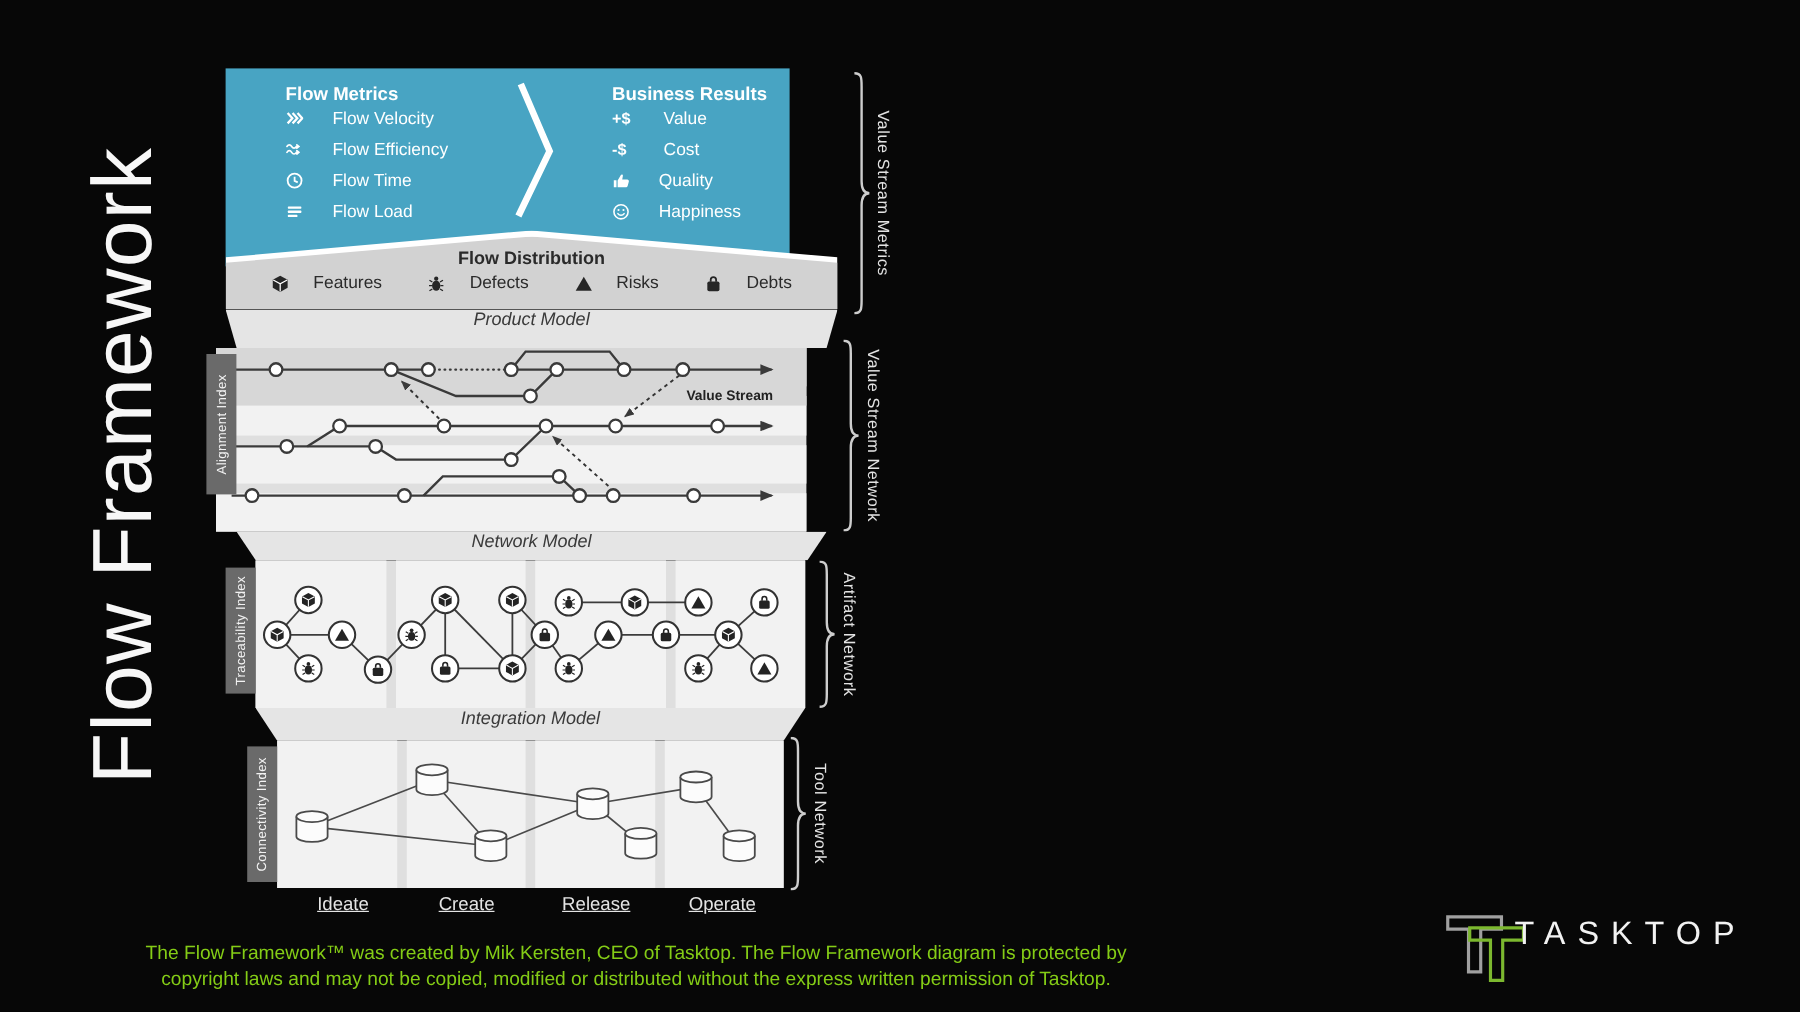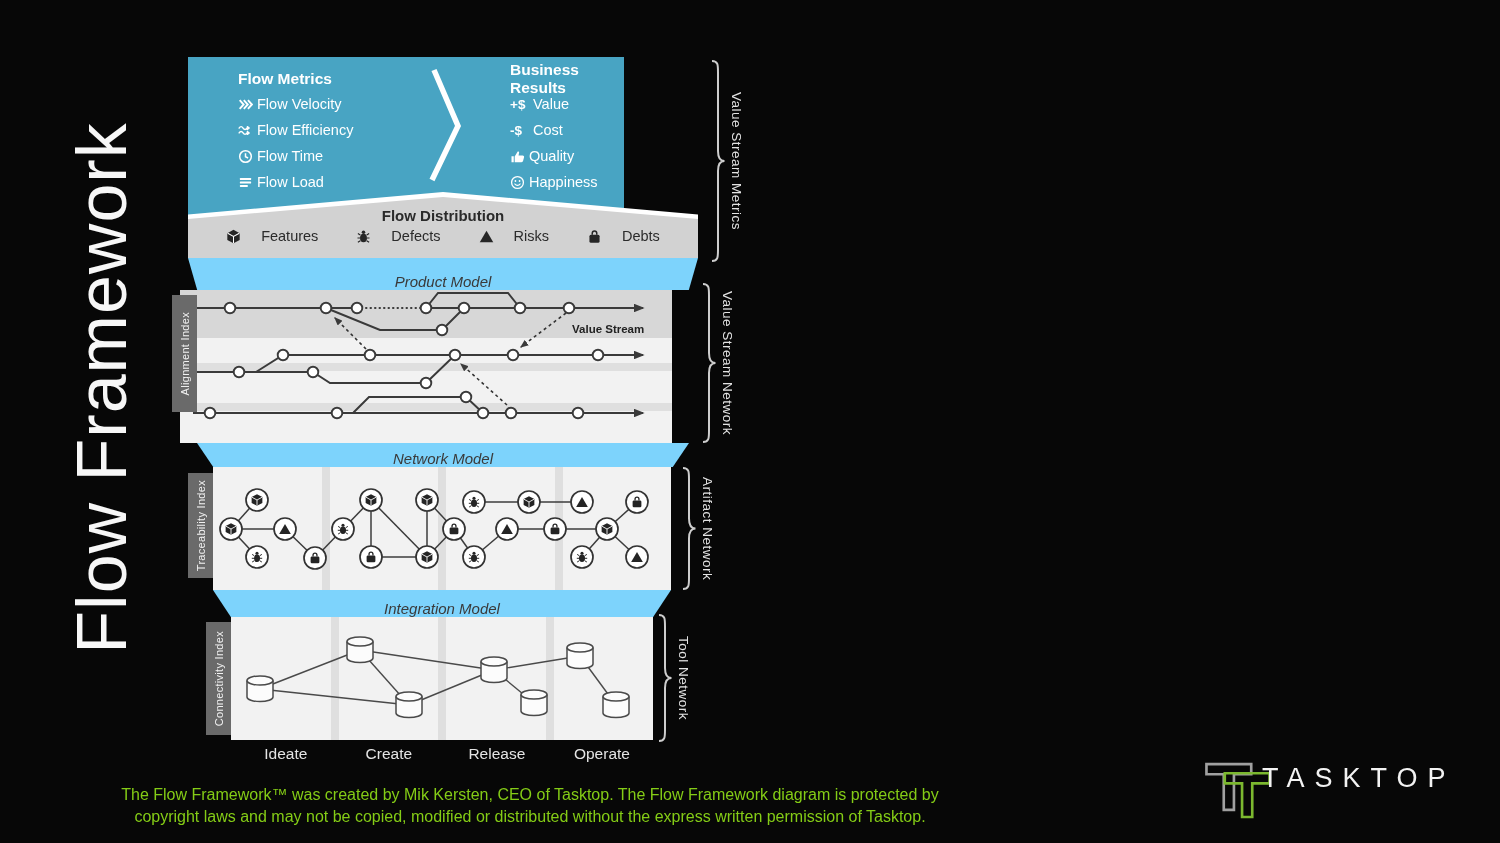--- a/index.html
+++ b/index.html
@@ -4,43 +4,43 @@
 <style>
   html,body{margin:0;padding:0;background:#070707;}
   .stage{position:relative;width:1500px;height:843px;background:#070707;overflow:hidden;
          font-family:"Liberation Sans",sans-serif;}
 
   
   .main-title{position:absolute;left:102px;top:388px;transform:translate(-50%,-50%) rotate(-90deg);
     font-size:70px;letter-spacing:1px;color:#f7f7f7;white-space:nowrap;font-weight:400;}
 
   
-  .teal{position:absolute;left:188px;top:57px;width:436px;height:165px;background:#48a4c3;}
+  .teal{position:absolute;left:188px;top:57px;width:470px;height:165px;background:#48a4c3;}
   .tcol{position:absolute;top:10px;}
   .tcol.metrics{left:50px;} .tcol.results{left:322px;}
   .col-head{font-weight:700;font-size:15.5px;color:#fff;height:24px;display:flex;align-items:center;}
-  .mi{display:flex;align-items:center;height:26px;gap:4px;color:#fff;font-size:14.5px;}
+  .mi{display:flex;align-items:flex-start;height:26px;gap:24px;color:#fff;font-size:14.5px;}
   .ic{width:15px;height:15px;flex:0 0 15px;color:#fff;}
   .money{display:inline-block;width:19px;font-weight:700;font-size:13.5px;color:#fff;}
   .chevron{position:absolute;left:238px;top:7px;width:40px;height:122px;}
 
   
   .dist-white{position:absolute;left:188px;top:192px;width:510px;height:66px;background:#ffffff;
     clip-path:polygon(0% 34%,50% 0%,100% 34%,100% 100%,0% 100%);}
   .dist{position:absolute;left:188px;top:197px;width:510px;height:61px;background:#d2d2d2;
     clip-path:polygon(0% 36%,50% 0%,100% 36%,100% 100%,0% 100%);}
   .dist-head{position:absolute;top:10px;left:0;width:100%;text-align:center;
     font-weight:700;font-size:15px;color:#2a2a2a;}
   .dist-items{position:absolute;top:31px;left:0;width:100%;display:flex;justify-content:center;
     align-items:center;gap:38px;}
   .di{display:flex;align-items:center;gap:20px;font-size:14.5px;color:#2b2b2b;}
   .di .ic{color:#262626;}
 
   
-  .band{position:absolute;background:#7dd3fc;display:flex;align-items:flex-end;justify-content:center;}
+  .band{position:absolute;background:#e5e5e5;display:flex;align-items:flex-start;justify-content:center;}
   .band span{font-style:italic;font-size:15px;color:#3a3a3a;}
   .band.product{left:188px;top:258px;width:510px;height:32px;
     clip-path:polygon(0 0,100% 0,98.2% 100%,1.8% 100%);}
   .band.activity{left:197px;top:443px;width:492px;height:24px;
     clip-path:polygon(0 0,100% 0,96.7% 100%,3.3% 100%);}
   .band.integration{left:213px;top:590px;width:458px;height:27px;
     clip-path:polygon(0 0,100% 0,96.1% 100%,3.9% 100%);}
 
   
   .panel{position:absolute;background:#dfdfdf;display:flex;gap:8px;}
@@ -54,21 +54,21 @@
   
   .tab{position:absolute;width:25px;background:#6a6a6a;display:flex;align-items:center;justify-content:center;}
   .tab span{writing-mode:vertical-rl;transform:rotate(180deg);color:#f2f2f2;font-size:11px;
     letter-spacing:0.3px;white-space:nowrap;}
   .tab.align{left:172px;top:295px;height:117px;}
   .tab.trace{left:188px;top:473px;height:105px;}
   .tab.conn{left:206px;top:622px;height:113px;}
 
   
   .phases{position:absolute;left:231px;top:745px;width:422px;height:20px;}
-  .phase{position:absolute;transform:translateX(-50%);color:#e4e4e4;font-size:15.5px;}
+  .phase{position:absolute;transform:translateX(-50%);color:#e4e4e4;font-size:15.5px;text-decoration:underline;}
   .p0{left:13%;} .p1{left:37.4%;} .p2{left:63%;} .p3{left:87.9%;}
 
   
   .brace-svg{position:absolute;}
   .vlabel{position:absolute;writing-mode:vertical-rl;text-align:center;color:#e3e3e3;
     font-size:13.5px;letter-spacing:0.5px;white-space:nowrap;}
 
   
   .footer{position:absolute;left:30px;top:784px;width:1000px;text-align:center;
     color:#84cc16;font-size:16px;line-height:21.5px;}

